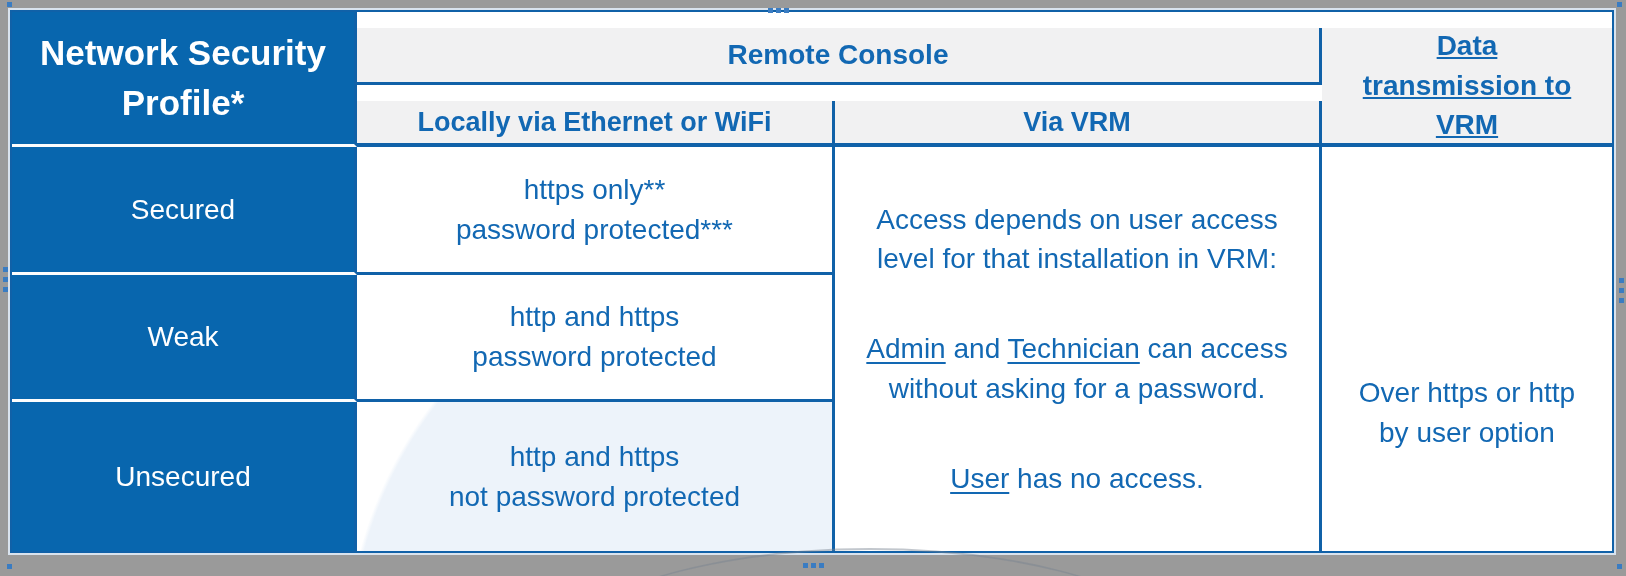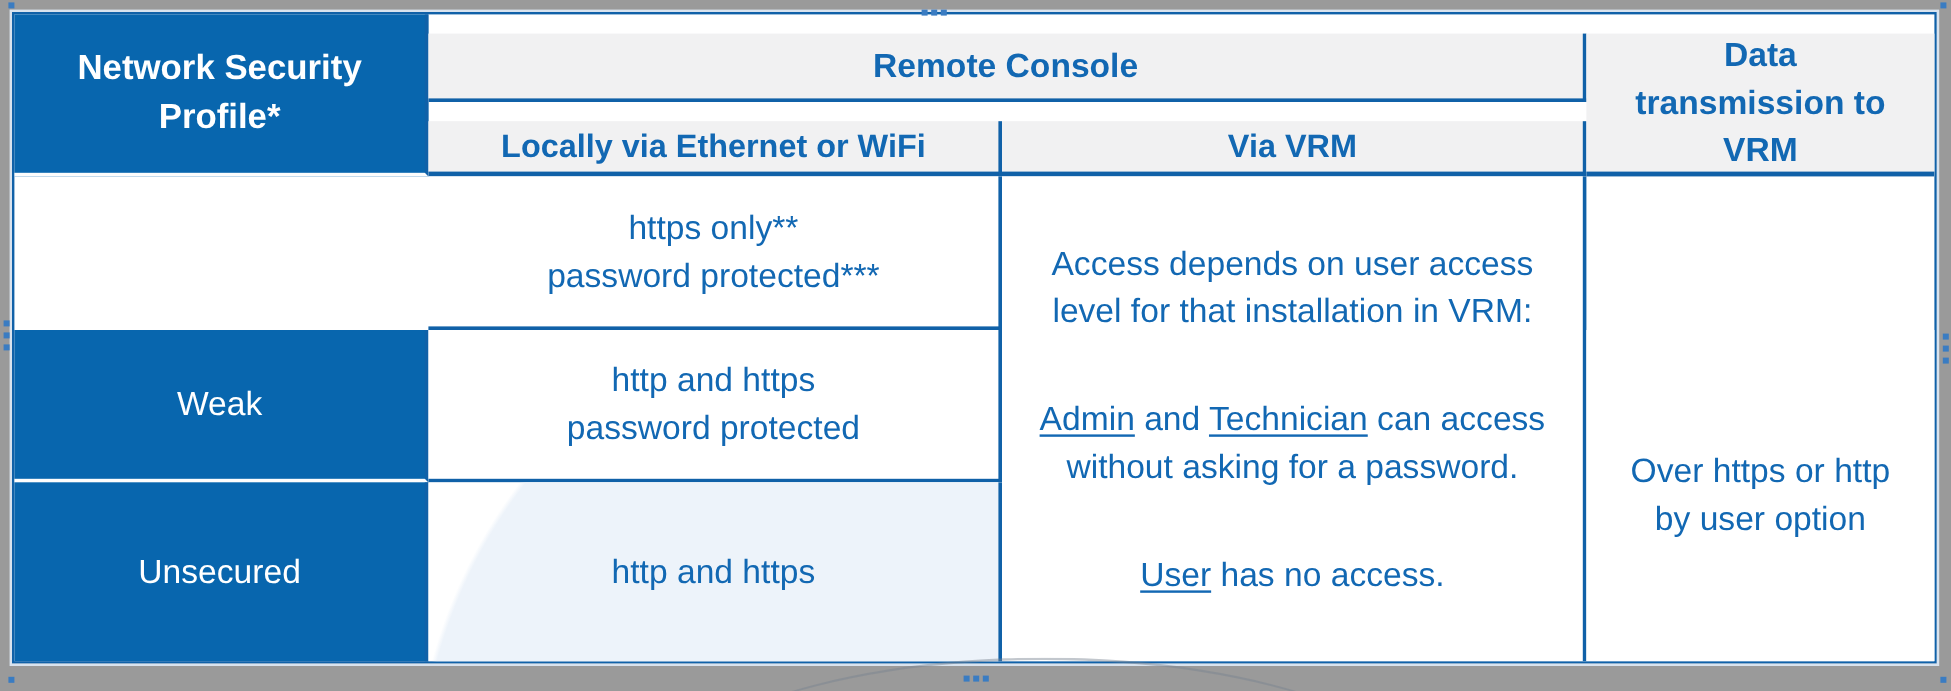--- a/index.html
+++ b/index.html
@@ -36,21 +36,21 @@
     font-size:28px;line-height:1.42;
     background:#fff;
   }
   .blue{background:var(--c-cell_blue);color:#fff;}
   .hdr{background:var(--c-header_bg);font-weight:700;font-size:28px;margin-top:16px;}
   .br{border-right:3px solid var(--c-border_blue);}
   .bb{border-bottom:3px solid var(--c-border_blue);}
   .bb-thick{border-bottom:4px solid var(--c-border_blue);}
   .bb-white{border-bottom:3px solid #fdfdfd;}
 
-  .c-profile-header{grid-column:1;grid-row:1 / 3;font-weight:700;font-size:29px;}
+  .c-profile-header{grid-column:1;grid-row:1 / 3;font-weight:700;font-size:35px;}
   .c-remote{grid-column:2 / 4;grid-row:1;}
   .c-local-h{grid-column:2;grid-row:2;font-size:27px;}
   .c-vrm-h{grid-column:3;grid-row:2;font-size:27px;}
   .c-datatx-h{grid-column:4;grid-row:1 / 3;}
   .c-row-secured{grid-column:1;grid-row:3;}
   .c-row-weak{grid-column:1;grid-row:4;}
   .c-row-unsecured{grid-column:1;grid-row:5;}
   .c-local-secured{grid-column:2;grid-row:3;}
   .c-local-weak{grid-column:2;grid-row:4;}
   .c-local-unsecured{
@@ -98,24 +98,27 @@
     </div>
 
     <div class="cell hdr br bb-thick c-local-h">
       <span>Locally via Ethernet or WiFi</span>
     </div>
 
     <div class="cell hdr br bb-thick c-vrm-h">
       <span>Via VRM</span>
     </div>
 
-    <div class="cell hdr bb-thick c-datatx-h" style="padding:0 30px;">
+    <div class="cell hdr bb-thick c-datatx-h" style="padding:0 30px;text-decoration:underline;">
       <span>Data transmission to VRM</span>
     </div>
 
+    <div class="cell blue br bb-white c-row-secured">
+      <span>Secured</span>
+    </div>
 
     <div class="cell br bb c-local-secured two-line">
       <span>https only**</span>
       <span>password protected***</span>
     </div>
 
     <div class="cell blue br bb-white c-row-weak">
       <span>Weak</span>
     </div>
 
@@ -123,20 +126,21 @@
       <span>http and https</span>
       <span>password protected</span>
     </div>
 
     <div class="cell blue br c-row-unsecured">
       <span>Unsecured</span>
     </div>
 
     <div class="cell br c-local-unsecured two-line">
       <span>http and https</span>
+      <span>not password protected</span>
     </div>
 
     <div class="cell br c-vrm-body">
         <p><span>Access depends on user access level for that installation in VRM:</span></p>
         <p><span class="u">Admin</span><span> and </span><span class="u">Technician</span><span> can access without asking for a password.</span></p>
         <p><span class="u">User</span><span> has no access.</span></p>
       </div>
 
 
     <div class="cell c-tx-rest two-line">

